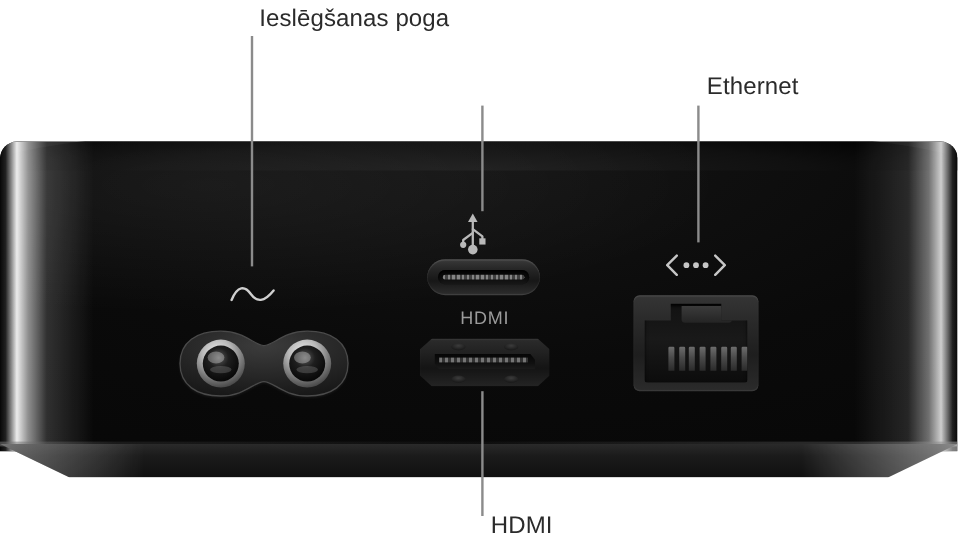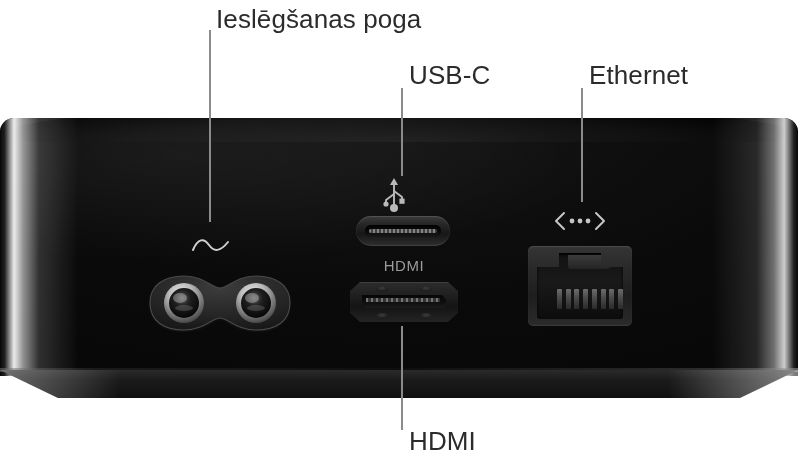--- a/index.html
+++ b/index.html
@@ -17,21 +17,21 @@
     width: 798px;
     height: 466px;
     background: #ffffff;
     overflow: hidden;
   }
 
   
   .callout-label {
     position: absolute;
     font-family: "Liberation Sans", sans-serif;
-    font-size: 26px;
+    font-size: 20px;
     font-weight: 400;
     color: #2b2b2b;
     white-space: nowrap;
     letter-spacing: 0.1px;
     line-height: 1;
   }
   .leader {
     position: absolute;
     width: 2px;
     background: #8b8b8b;
@@ -466,19 +466,18 @@
     </div>
   </div>
 
   <div class="leader" style="left:209px; top:30px; height:192px;"></div>
   <div class="leader" style="left:401px; top:88px; height:88px;"></div>
   <div class="leader" style="left:581px; top:88px; height:114px;"></div>
   <div class="leader" style="left:401px; top:326px; height:104px;"></div>
 
   <div class="callout-label" style="left:216px; top:6px;">Ieslēgšanas poga</div>
 
-  <div class="callout-label" style="left:409px; top:62px;">USB-C</div>
 
   <div class="callout-label" style="left:589px; top:62px;text-align:right;">Ethernet</div>
 
   <div class="callout-label" style="left:409px; top:428px;">HDMI</div>
 
 </div>
 
 </body></html>

